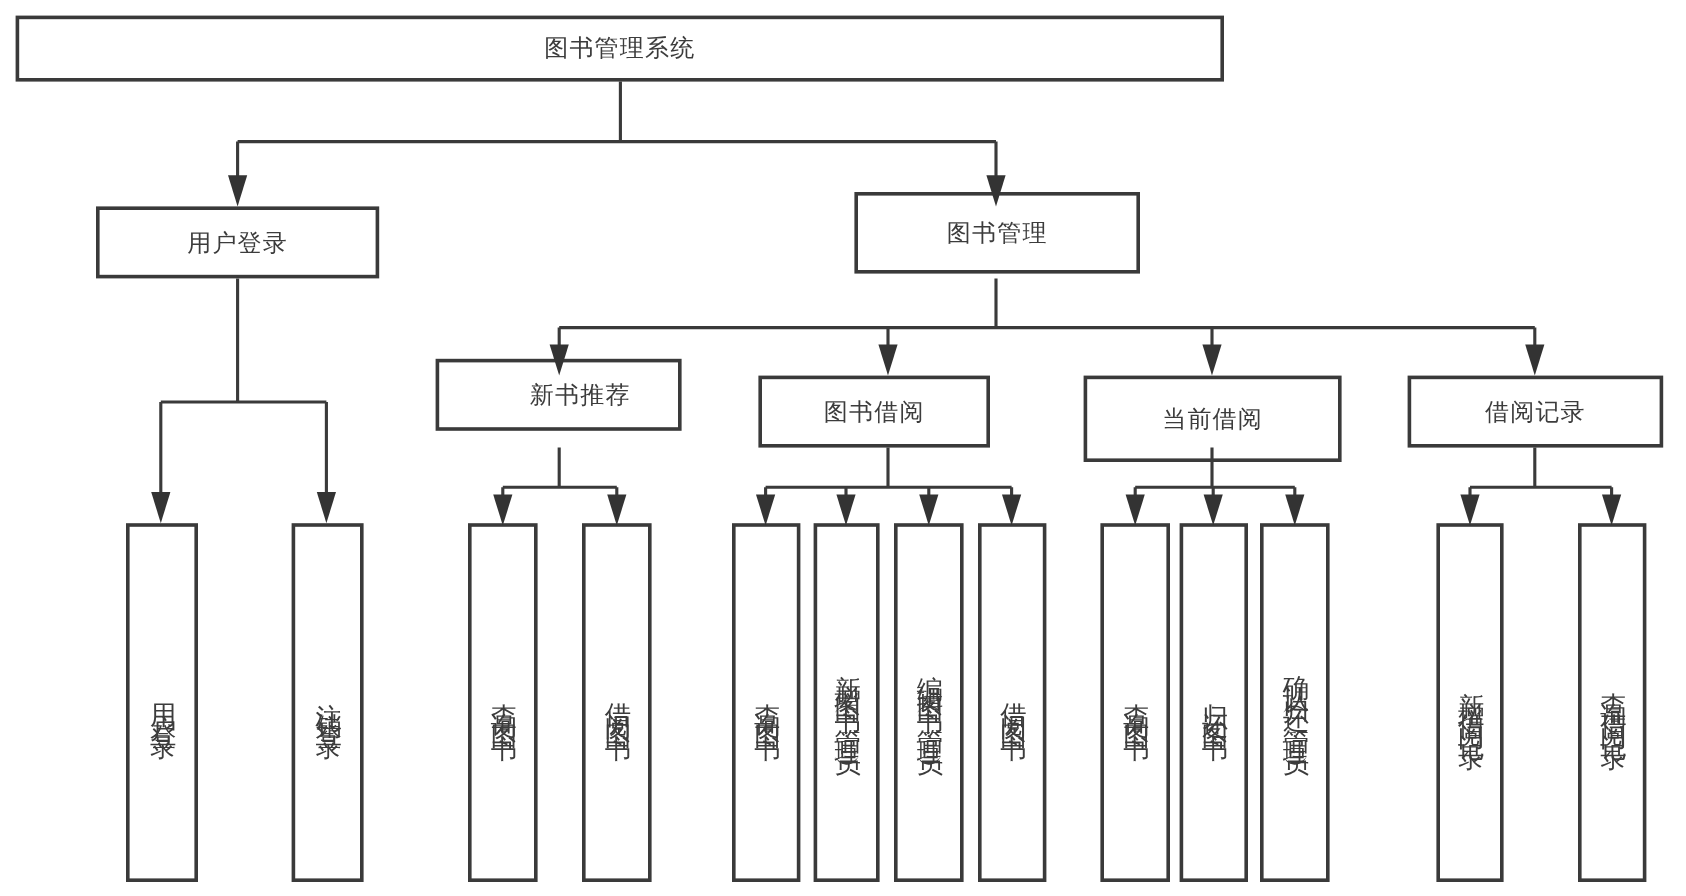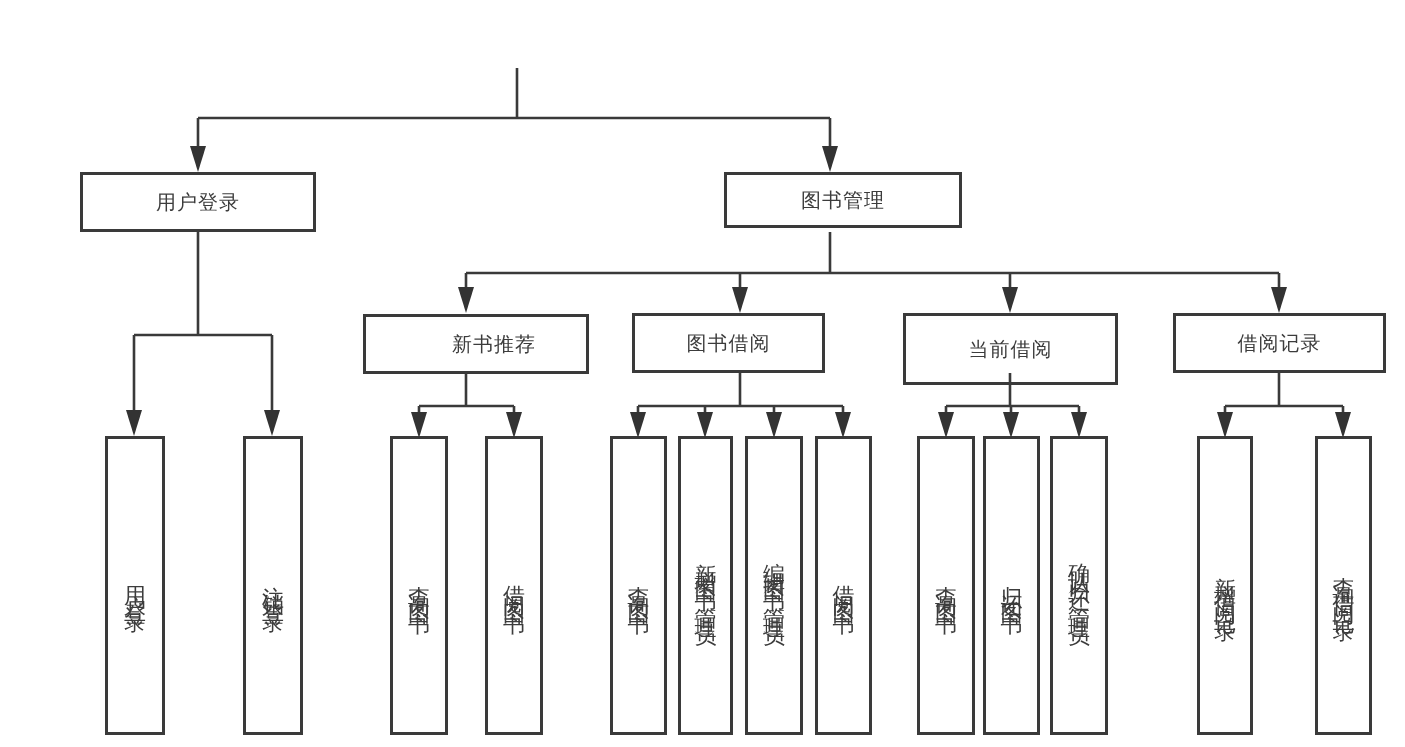--- a/index.html
+++ b/index.html
@@ -24,29 +24,32 @@
     position:absolute;left:1177px;top:713px;z-index:6;
     font-size:19px;letter-spacing:1px;white-space:nowrap;
     color:rgba(178,184,194,0.95);
   }
 </style>
 </head>
 <body>
 
 <div class="canvas">
 
+  <div class="node hnode" style="left:13px;top:13px;width:1007px;height:55px;">
+    <span class="label">图书管理系统</span>
+  </div>
 
   <div class="node hnode" style="left:80px;top:172px;width:236px;height:60px;">
     <span class="label">用户登录</span>
   </div>
-  <div class="node hnode" style="left:712px;top:172px;width:238px;height:56px;margin-left:12px;">
+  <div class="node hnode" style="left:712px;top:160px;width:238px;height:68px;">
     <span class="label">图书管理</span>
   </div>
 
-  <div class="node hnode" style="left:363px;top:314px;width:226px;height:60px;padding-left:36px;">
+  <div class="node hnode" style="left:363px;top:299px;width:205px;height:60px;padding-left:36px;">
     <span class="label">新书推荐</span>
   </div>
   <div class="node hnode" style="left:632px;top:313px;width:193px;height:60px;">
     <span class="label">图书借阅</span>
   </div>
   <div class="node hnode" style="left:903px;top:313px;width:215px;height:72px;">
     <span class="label">当前借阅</span>
   </div>
   <div class="node hnode" style="left:1173px;top:313px;width:213px;height:60px;">
     <span class="label">借阅记录</span>

